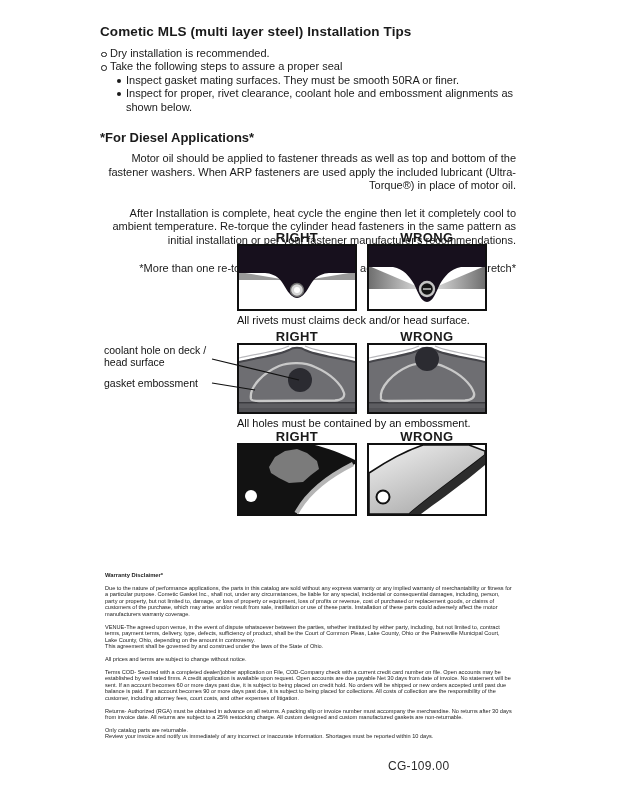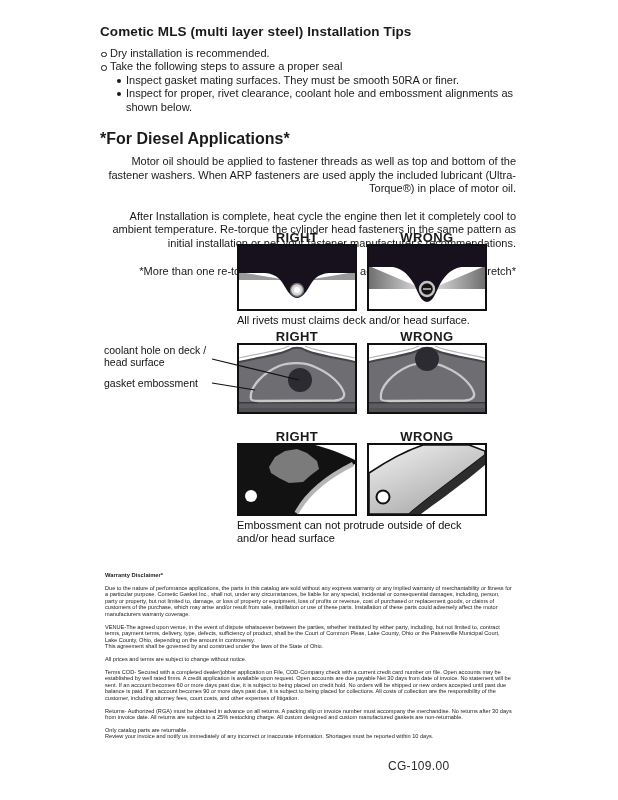--- a/index.html
+++ b/index.html
@@ -10,21 +10,21 @@
   .content{position:absolute;left:100px;top:22px;width:416px;}
   .title{font-size:13.5px;font-weight:bold;letter-spacing:.1px;margin:0 0 8px 0;
          text-underline-offset:2px;display:inline-block;}
   .bullets{font-size:11px;line-height:13.4px;}
   .b{position:relative;padding-left:10px;}
   .b::before{content:"";position:absolute;left:1px;top:4.6px;width:3.6px;height:3.6px;
              border:1px solid #1a1a1a;border-radius:50%;}
   .sub{margin-left:17px;position:relative;padding-left:9px;}
   .sub::before{content:"";position:absolute;left:0;top:4.8px;width:4.4px;height:4.4px;
                background:#1a1a1a;border-radius:50%;}
-  .diesel-h{font-size:16px;font-weight:bold;margin:16px 0 7px 0;}
+  .diesel-h{font-size:13px;font-weight:bold;margin:16px 0 7px 0;}
   .para{font-size:11px;line-height:13.6px;margin:0 0 14px 0;text-align:right;}
 
   
   .fig-row{position:absolute;left:237px;width:252px;}
   .fig-row1{top:230px;}
   .fig-row2{top:329px;}
   .fig-row3{top:429px;}
   .fig-labels{display:flex;font-size:13px;font-weight:bold;letter-spacing:.4px;height:14px;}
   .fig-labels .lab{width:120px;text-align:center;}
   .fig-labels .lab + .lab{margin-left:10px;}
@@ -140,20 +140,21 @@
           <path d="M0,13 C22,8 40,6 50,1" fill="none" stroke="#b8b8bc" stroke-width="1.2"></path>
           <path d="M66,1 C76,6 94,8 116,13" fill="none" stroke="#b8b8bc" stroke-width="1.2"></path>
           <rect x="0" y="57" width="116" height="10" fill="#5d5d61"></rect>
           <rect x="0" y="57" width="116" height="1.4" fill="#3a3a3e"></rect>
           <rect x="0" y="63" width="116" height="4" fill="#515155"></rect>
           <path d="M12,54 C10,42 24,28 40,21 C50,17 66,17 76,22 C92,29 102,39 105,48 C106,52 103,55 96,55.5 L20,56 C15,56 12.5,55.5 12,54 Z" fill="none" stroke="#c9c9c9" stroke-width="2.3"></path>
           <circle cx="58" cy="14" r="12" fill="#2b2b31"></circle>
         </svg>
       </div>
     </div>
+    <div class="fig-caption">All holes must be contained by an embossment.</div>
   </div>
 
   <div class="ann ann1">coolant hole on deck / head surface</div>
   <div class="ann ann2">gasket embossment</div>
   <svg class="leaders" width="94" height="42" viewBox="0 0 94 42">
     <line x1="2" y1="7" x2="89" y2="28" stroke="#101010" stroke-width="1.2"></line>
     <line x1="2" y1="31" x2="45" y2="38" stroke="#101010" stroke-width="1.2"></line>
   </svg>
 
   <div class="fig-row fig-row3">
@@ -179,21 +180,20 @@
                 <stop offset="1" stop-color="#a8a8a8"></stop>
             </linearGradient>
           </defs>
           <rect x="0" y="0" width="116" height="69" fill="#ffffff"></rect>
           <path d="M0,28 C18,16 36,6 54,0 H100 L116,6 V10 C88,32 62,50 40,69 H0 Z" fill="url(#r3g)" stroke="#111111" stroke-width="1.6"></path>
           <path d="M40,69 C62,50 88,32 116,10 L116,20 C90,42 68,57 52,69 Z" fill="#2c2c2c"></path>
           <circle cx="14" cy="52" r="6.5" fill="#ffffff" stroke="#111111" stroke-width="2"></circle>
         </svg>
       </div>
     </div>
-    <div class="fig-caption">Embossment can not protrude outside of deck and/or head surface</div>
   </div>
 
   <div class="disclaimer">
     <div class="dh">Warranty Disclaimer*</div>
     <p class="dp">Due to the nature of performance applications, the parts in this catalog are sold without any express warranty or any implied warranty of merchantability or fitness for a particular purpose.  Cometic Gasket Inc., shall not, under any circumstances, be liable for any special, incidental or consequential damages, including, person, party or property, but not limited to, damage, or loss of property or equipment, loss of profits or revenue, cost of purchased or replacement goods, or claims of customers of the purchase, which may arise and/or result from sale, instillation or use of these parts.  Installation of these parts could adversely affect the motor manufacturers warranty coverage.</p>
     <div class="dgroup">
       <p class="dline">VENUE-The agreed upon venue, in the event of dispute whatsoever between the parties, whether instituted by either party, including, but not limited to, contract terms, payment terms, delivery, type, defects, sufficiency of product, shall be the Court of Common Pleas, Lake County, Ohio or the Painesville Municipal Court, Lake County, Ohio, depending on the amount in controversy.</p>
       <p class="dline">This agreement shall be governed by and construed under the laws of the State of Ohio.</p>
     </div>
     <p class="dp">All prices and terms are subject to change without notice.</p>

